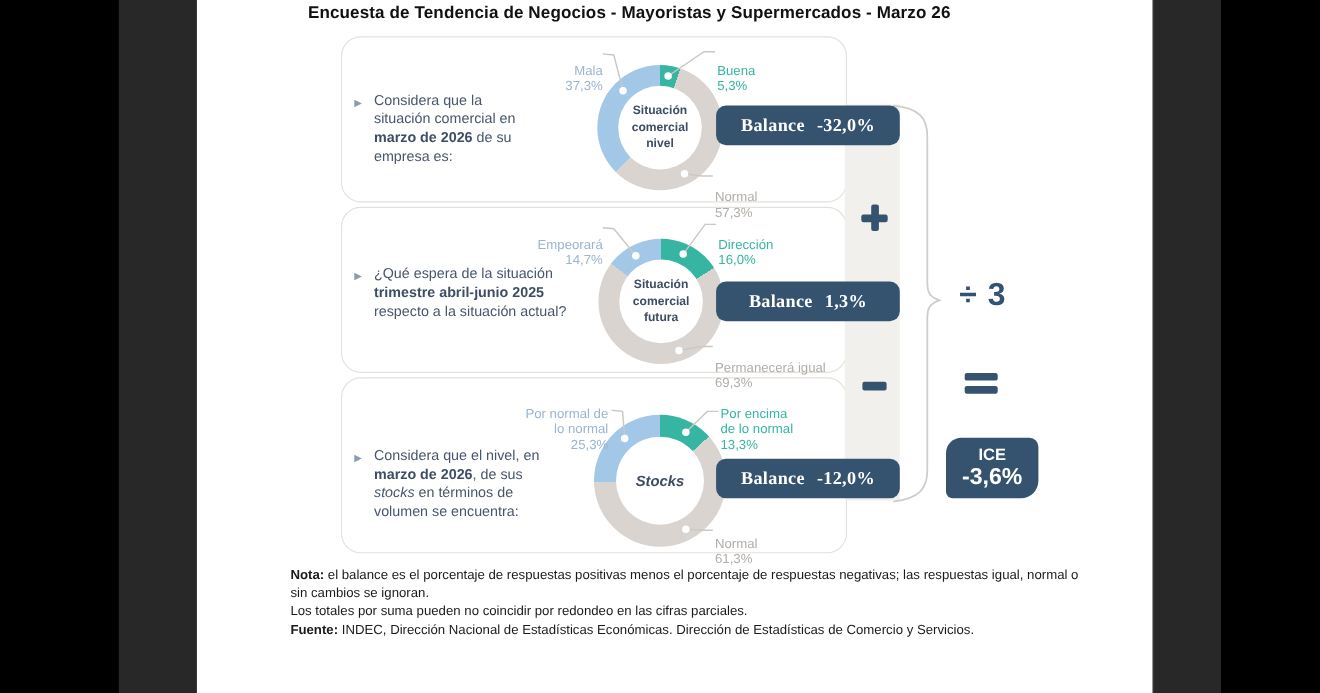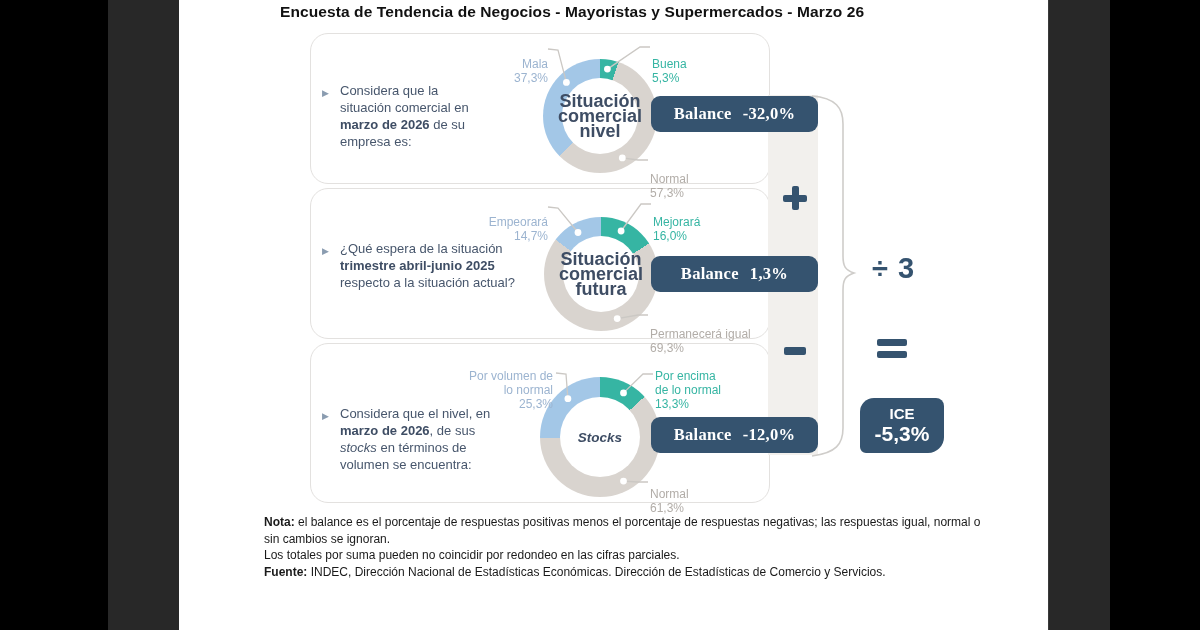--- a/index.html
+++ b/index.html
@@ -23,21 +23,21 @@
 
   .question { position:absolute; z-index:3; color:var(--text-navy); font-size:13px; line-height:17px; }
   .q-bullet { position:absolute; left:0; top:3px; font-size:9px; color:#8a9cb0; }
   .q-text { margin-left:18px; }
   .q-line .b { font-weight:bold; color:#3e4d64; }
   .q-line .it { font-style:italic; }
 
   .donut { position:absolute; border-radius:50%; z-index:3; }
   .donut .hole { position:absolute; background:#fff; border-radius:50%; }
   .donut .center { position:absolute; display:flex; flex-direction:column; align-items:center; justify-content:center;
-                   font-weight:bold; color:#3e4d64; font-size:18px; line-height:15px; text-align:center; }
+                   font-weight:bold; color:#3e4d64; font-size:11px; line-height:15px; text-align:center; }
   .donut .center.italic { font-style:italic; font-size:13.5px; }
 
   .chart-label { position:absolute; z-index:3; font-size:12px; line-height:14px;margin-top:20px; }
   .lbl-neg { color:var(--label-blue); }
   .lbl-pos { color:var(--teal); }
   .lbl-neu { color:var(--label-gray); }
 
   #callouts { position:absolute; inset:0; z-index:4; pointer-events:none; }
 
   .balance-bar { position:absolute; background:var(--navy); border-radius:9px; display:flex; align-items:center; justify-content:center;
@@ -117,21 +117,21 @@
             <div>Situación</div>
             <div>comercial</div>
             <div>futura</div>
           </div>
         </div>
         <div class="chart-label lbl-neg" style="left: 416px; top: 195px; width: 132px; text-align: right;">
           <div class="lbl-line">Empeorará</div>
           <div class="lbl-value">14,7%</div>
         </div>
         <div class="chart-label lbl-pos" style="left: 653px; top: 195px; width: 130px; text-align: left;">
-          <div class="lbl-line">Mejorará</div>
+          <div class="lbl-line">Dirección</div>
           <div class="lbl-value">16,0%</div>
         </div>
         <div class="chart-label lbl-neu" style="left: 650px; top: 307px; width: 150px; text-align: left;">
           <div class="lbl-line">Permanecerá igual</div>
           <div class="lbl-value">69,3%</div>
         </div>
         <div class="balance-bar" style="left: 651px; top: 256px; width: 167px; height: 36px;">
           <span>Balance</span>
           <span>1,3%</span>
         </div>
@@ -145,21 +145,21 @@
             <div class="q-line"><span>volumen se encuentra:</span></div>
           </div>
         </div>
         <div class="donut" style="left: 540px; top: 377px; width: 120px; height: 120px; background: conic-gradient(rgb(54, 181, 163) 0deg, rgb(54, 181, 163) 47.88deg, rgb(217, 212, 207) 47.88deg, rgb(217, 212, 207) 268.56deg, rgb(163, 199, 231) 268.56deg, rgb(163, 199, 231) 360deg);">
           <div class="hole" style="inset: 20px;"></div>
           <div class="center italic" style="inset: 20px;">
             <div>Stocks</div>
           </div>
         </div>
         <div class="chart-label lbl-neg" style="left: 421px; top: 349px; width: 132px; text-align: right;">
-          <div class="lbl-line">Por volumen de</div>
+          <div class="lbl-line">Por normal de</div>
           <div class="lbl-line">lo normal</div>
           <div class="lbl-value">25,3%</div>
         </div>
         <div class="chart-label lbl-pos" style="left: 655px; top: 349px; width: 120px; text-align: left;">
           <div class="lbl-line">Por encima</div>
           <div class="lbl-line">de lo normal</div>
           <div class="lbl-value">13,3%</div>
         </div>
         <div class="chart-label lbl-neu" style="left: 650px; top: 467px; width: 120px; text-align: left;">
           <div class="lbl-line">Normal</div>
@@ -203,21 +203,21 @@
       <div class="bar" style="left:0; top:0; width:22px; height:7.5px;"></div>
     </div>
     <div id="divide-label" style="left:872px; top:252px;">÷ 3</div>
     <div class="op" style="left:877px; top:339px; width:30px; height:19px;">
       <div class="bar" style="left:0; top:0; width:30px; height:6.5px;"></div>
       <div class="bar" style="left:0; top:12px; width:30px; height:6.5px;"></div>
     </div>
 
     <div id="ice-box">
       <div id="ice-label">ICE</div>
-      <div id="ice-value">-5,3%</div>
+      <div id="ice-value">-3,6%</div>
     </div>
 
     <div id="notes">
       <div><b>Nota:</b><span> el balance es el porcentaje de respuestas positivas menos el porcentaje de respuestas negativas; las respuestas igual, normal o sin cambios se ignoran.</span></div>
       <div><b></b><span>Los totales por suma pueden no coincidir por redondeo en las cifras parciales.</span></div>
       <div><b>Fuente:</b><span> INDEC, Dirección Nacional de Estadísticas Económicas. Dirección de Estadísticas de Comercio y Servicios.</span></div>
     </div>
   </div>
 </div>
 

